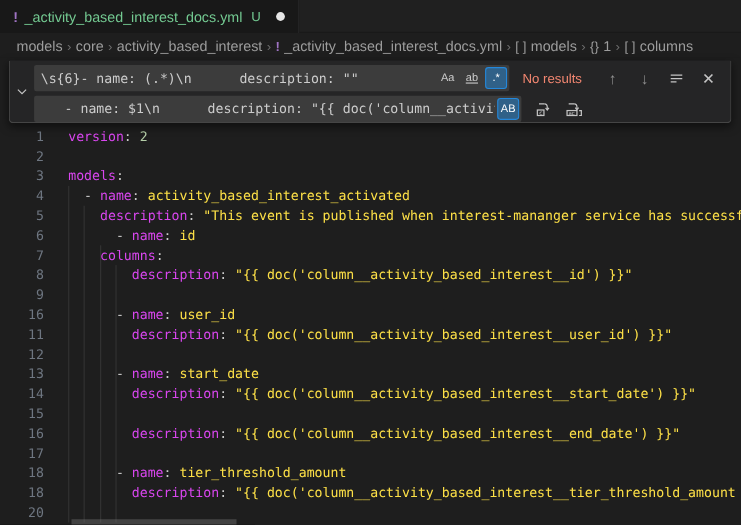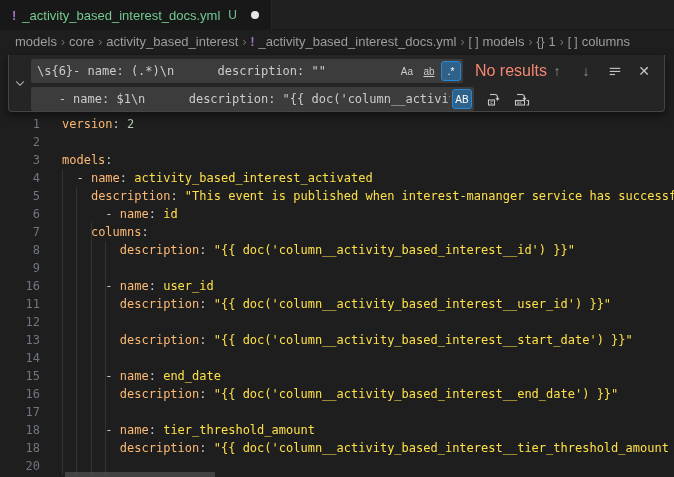--- a/index.html
+++ b/index.html
@@ -27,21 +27,21 @@
   .bc-ico { font-size:12px; color:#9d9d9d; }
   .bc-ico.yaml { color:#a074c4; font-weight:bold; }
   
   .editor { position:absolute; top:52px; left:0; right:0; bottom:0; background:#1e1e1e; }
   .gutter { position:absolute; top:63px; left:0; width:40px;
     font-family:"DejaVu Sans Mono", monospace; font-size:12px; color:#6e7681; }
   .ln { height:18px; line-height:18px; text-align:right; }
   .code { position:absolute; top:63px; left:62px; right:0; overflow:hidden;
     font-family:"DejaVu Sans Mono", monospace; font-size:12px; }
   .cl { height:18px; line-height:18px; white-space:pre; }
-  .tk-k { color:#fdba74; }
+  .tk-k { color:#d946ef; }
   .tk-p { color:#cccccc; }
   .tk-s { color:#fde047; }
   .tk-n { color:#b5cea8; }
   .guide { position:absolute; width:1px; background:#333333; }
   .g1 { left:62px;  top:117px; height:306px; }
   .g2 { left:76px;  top:135px; height:288px; }
   .g3 { left:91px;  top:171px; height:252px; }
   .g4 { left:105px; top:189px; height:234px; }
   .hscroll { position:absolute; left:65px; bottom:0; width:150px; height:5px;
     background:rgba(121,121,121,0.4); }
@@ -59,21 +59,21 @@
     font-family:"DejaVu Sans Mono", monospace; font-size:12px; color:#cccccc; }
   .find-input { width:432px; }
   .replace-input { width:443px; }
   .fw-text { flex:1; white-space:pre; overflow:hidden; }
   .opt { flex:none; width:20px; height:20px; border-radius:3px; display:flex;
     align-items:center; justify-content:center; font-size:10px; color:#cccccc;
     margin-left:2px; cursor:pointer; border:1px solid transparent;
     font-family:"Liberation Sans", sans-serif; }
   .opt.active { background:rgba(35,134,212,0.5); border:1px solid #2488db; color:#fff; }
   .opt .ul { text-decoration:underline; }
-  .results { color:#f48771; font-size:16px; margin-left:12px; white-space:nowrap; }
+  .results { color:#f48771; font-size:12px; margin-left:12px; white-space:nowrap; }
   .nav-icons { margin-left:auto; display:flex; align-items:center; gap:9px; padding-right:4px; }
   .nico { width:20px; height:20px; display:flex; align-items:center; justify-content:center;
     color:#c5c5c5; font-size:14px; cursor:pointer; }
   .nico.dim { color:#8f8f8f; }
   .rep-icons { display:flex; align-items:center; gap:8px; margin-left:10px; }
   .rico { width:20px; height:20px; display:flex; align-items:center; justify-content:center; cursor:pointer; }
 </style>
 </head>
 <body>
 
@@ -155,23 +155,23 @@
         <div class="cl"><span class="tk-k">models</span><span class="tk-p">:</span></div>
         <div class="cl"><span class="tk-p">  - </span><span class="tk-k">name</span><span class="tk-p">: </span><span class="tk-s">activity_based_interest_activated</span></div>
         <div class="cl"><span class="tk-p">    </span><span class="tk-k">description</span><span class="tk-p">: </span><span class="tk-s">"This event is published when interest-mananger service has successfully</span></div>
         <div class="cl"><span class="tk-p">      - </span><span class="tk-k">name</span><span class="tk-p">: </span><span class="tk-s">id</span></div>
         <div class="cl"><span class="tk-p">    </span><span class="tk-k">columns</span><span class="tk-p">:</span></div>
         <div class="cl"><span class="tk-p">        </span><span class="tk-k">description</span><span class="tk-p">: </span><span class="tk-s">"{{ doc('column__activity_based_interest__id') }}"</span></div>
         <div class="cl"></div>
         <div class="cl"><span class="tk-p">      - </span><span class="tk-k">name</span><span class="tk-p">: </span><span class="tk-s">user_id</span></div>
         <div class="cl"><span class="tk-p">        </span><span class="tk-k">description</span><span class="tk-p">: </span><span class="tk-s">"{{ doc('column__activity_based_interest__user_id') }}"</span></div>
         <div class="cl"></div>
+        <div class="cl"><span class="tk-p">      - </span><span class="tk-k">name</span><span class="tk-p">: </span><span class="tk-s">start_date</span></div>
         <div class="cl"><span class="tk-p">        </span><span class="tk-k">description</span><span class="tk-p">: </span><span class="tk-s">"{{ doc('column__activity_based_interest__start_date') }}"</span></div>
         <div class="cl"></div>
-        <div class="cl"><span class="tk-p">      - </span><span class="tk-k">name</span><span class="tk-p">: </span><span class="tk-s">end_date</span></div>
         <div class="cl"><span class="tk-p">        </span><span class="tk-k">description</span><span class="tk-p">: </span><span class="tk-s">"{{ doc('column__activity_based_interest__end_date') }}"</span></div>
         <div class="cl"></div>
         <div class="cl"><span class="tk-p">      - </span><span class="tk-k">name</span><span class="tk-p">: </span><span class="tk-s">tier_threshold_amount</span></div>
         <div class="cl"><span class="tk-p">        </span><span class="tk-k">description</span><span class="tk-p">: </span><span class="tk-s">"{{ doc('column__activity_based_interest__tier_threshold_amount</span></div>
       </div>
     <div class="hscroll"></div>
 
     <div class="find-widget">
       <div class="toggle-col">
         <svg width="12" height="12" viewBox="0 0 16 16">

